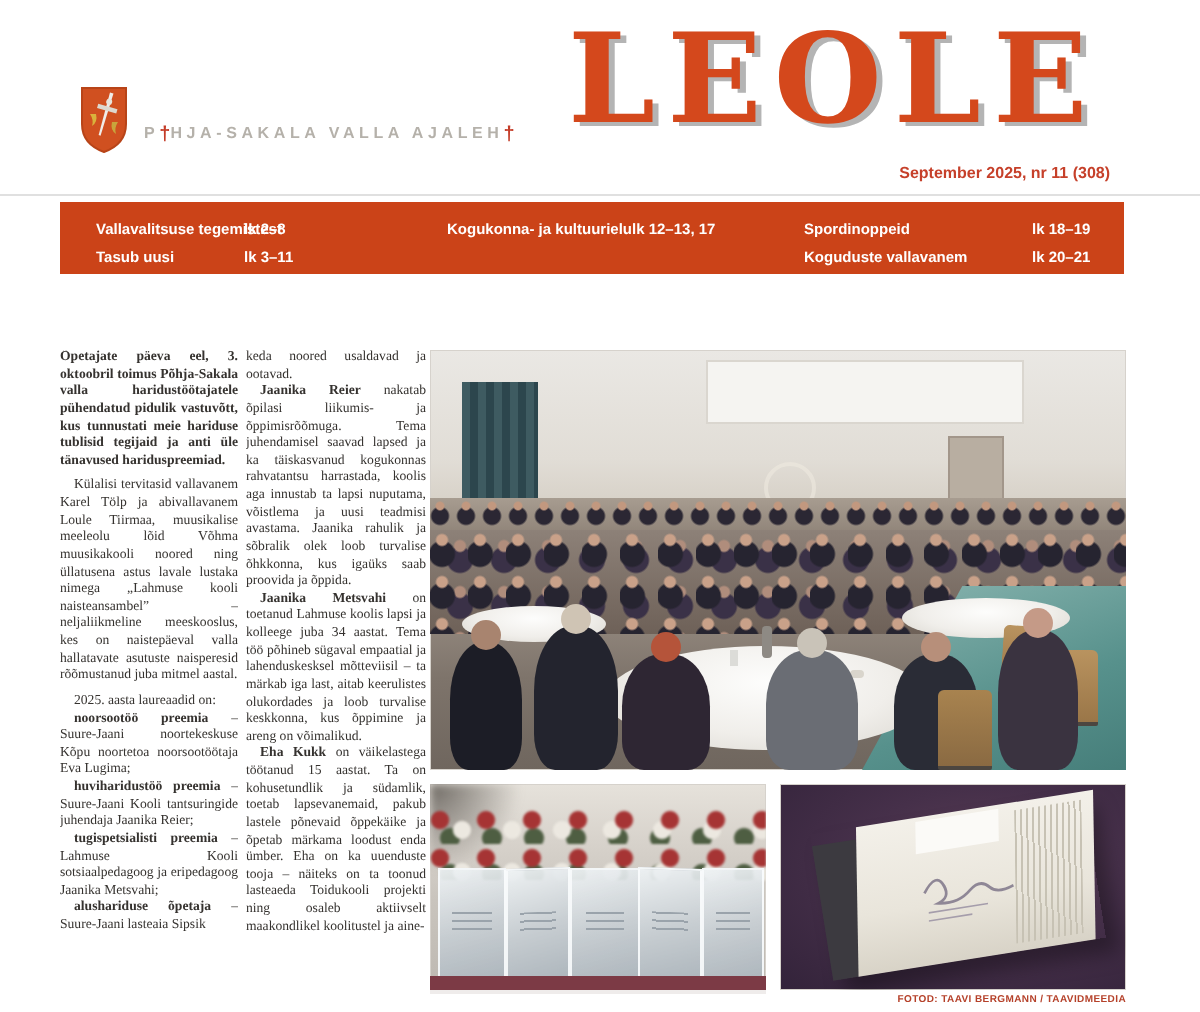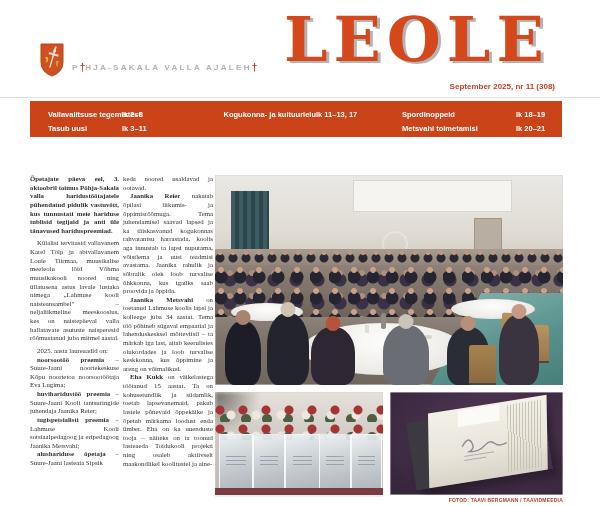--- a/index.html
+++ b/index.html
@@ -147,25 +147,25 @@
   <div id="leole">LEOLE</div>
   <div id="issue">September 2025, nr 11 (308)</div>
   <div id="header-rule"></div>
 
   <div id="navbar">
     <div class="nav-group g1">
       <div><span class="nav-label">Vallavalitsuse tegemistest</span><span class="nav-pages">lk 2–8</span></div>
       <div><span class="nav-label">Tasub uusi</span><span class="nav-pages">lk 3–11</span></div>
     </div>
     <div class="nav-group g2">
-      <div><span class="nav-label">Kogukonna- ja kultuurielu</span><span class="nav-pages">lk 11–13, 17</span></div>
+      <div><span class="nav-label">Kogukonna- ja kultuurielu</span><span class="nav-pages">lk 12–13, 17</span></div>
     </div>
     <div class="nav-group g3">
       <div><span class="nav-label">Spordinoppeid</span><span class="nav-pages">lk 18–19</span></div>
-      <div><span class="nav-label">Metsvahi toimetamisi</span><span class="nav-pages">lk 20–21</span></div>
+      <div><span class="nav-label">Koguduste vallavanem</span><span class="nav-pages">lk 20–21</span></div>
     </div>
   </div>
 
 
   <div id="col1" class="col">
     <p class="intro sp">Õpetajate päeva eel, 3. oktoobril toimus Põhja-Sakala valla haridustöötajatele pühendatud pidulik vastuvõtt, kus tunnustati meie hariduse tublisid tegijaid ja anti üle tänavused hariduspreemiad.</p>
     <p class="ind sp">Külalisi tervitasid vallavanem Karel Tölp ja abivallavanem Loule Tiirmaa, muusikalise meeleolu lõid Võhma muusikakooli noored ning üllatusena astus lavale lustaka nimega „Lahmuse kooli naisteansambel” – neljaliikmeline meeskooslus, kes on naistepäeval valla hallatavate asutuste naisperesid rõõmustanud juba mitmel aastal.</p>
     <p class="ind">2025. aasta laureaadid on:</p>
     <p class="ind"><b>noorsootöö preemia</b><span> – Suure-Jaani noortekeskuse Kõpu noortetoa noorsootöötaja Eva Lugima;</span></p>
     <p class="ind"><b>huviharidustöö preemia</b><span> – Suure-Jaani Kooli tantsuringide juhendaja Jaanika Reier;</span></p>

